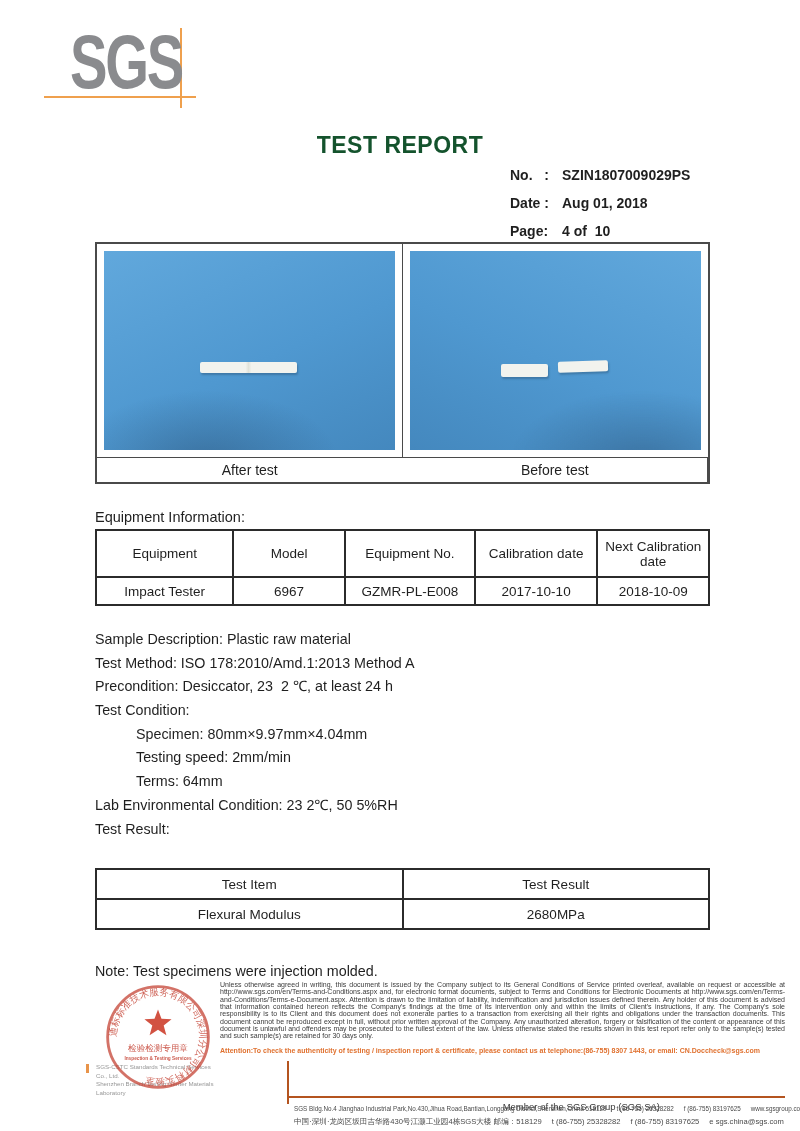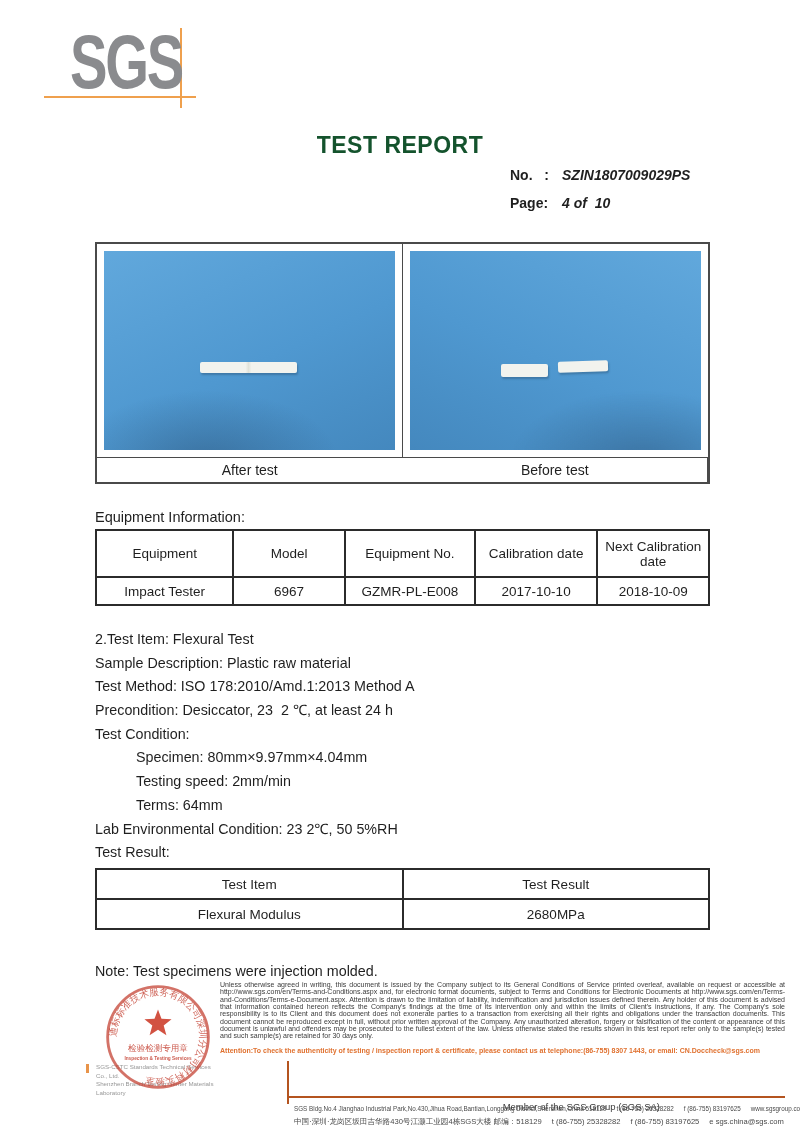--- a/index.html
+++ b/index.html
@@ -19,21 +19,21 @@
   }
   .logo-hline { position:absolute; left:-14px; top:74px; width:152px; height:2px; background:#efa04d; }
   .logo-vline { position:absolute; left:122px; top:6px; width:2px; height:80px; background:#efa04d; }
 
   
   .title { position:absolute; left:0; top:132px; width:100%; text-align:center;
            font-size:23px; font-weight:bold; letter-spacing:0.5px; color:#14532d; }
   .report-info { position:absolute; left:510px; top:161px; font-size:14px; font-weight:bold; }
   .ri-row { display:flex; height:28px; line-height:28px; }
   .ri-label { width:52px; white-space:pre; }
-  .ri-value { white-space:pre;font-style:italic; }
+  .ri-value { white-space:pre; }
 
   
   .photo-table { position:absolute; left:95px; top:242px; width:615px; border:2px solid #4a4a4a; }
   .photo-row { display:flex; }
   .photo-cell { width:50%; padding:7px; background:#fff; }
   .photo-cell.left { border-right:1.5px solid #4a4a4a; }
   .photo { position:relative; height:199px; }
   .photo-before {
     background:
       radial-gradient(ellipse 65% 50% at 35% 105%, rgba(34,66,99,0.38), rgba(34,66,99,0) 70%),
@@ -109,20 +109,24 @@
     <div class="logo-vline"></div>
     <div class="logo-text">SGS</div>
   </div>
 
   <div class="title">TEST REPORT</div>
 
   <div class="report-info">
     <div class="ri-row">
       <span class="ri-label">No.&nbsp;&nbsp;&nbsp;:</span>
       <span class="ri-value">SZIN1807009029PS</span>
+    </div>
+    <div class="ri-row">
+      <span class="ri-label">Date :</span>
+      <span class="ri-value">Aug 01, 2018</span>
     </div>
     <div class="ri-row">
       <span class="ri-label">Page:</span>
       <span class="ri-value">4 of&nbsp;&nbsp;10</span>
     </div>
   </div>
 
   <div class="photo-table">
     <div class="photo-row">
       <div class="photo-cell left">
@@ -157,21 +161,20 @@
         <td>Impact Tester</td>
         <td>6967</td>
         <td>GZMR-PL-E008</td>
         <td>2017-10-10</td>
         <td>2018-10-09</td>
       </tr>
     </tbody>
   </table>
 
   <div class="text-block">
-    <div class="tline">2.Test Item: Flexural Test</div>
     <div class="tline">Sample Description: Plastic raw material</div>
     <div class="tline">Test Method: ISO 178:2010/Amd.1:2013 Method A</div>
     <div class="tline">Precondition: Desiccator, 23&nbsp;&nbsp;2 ℃, at least 24 h</div>
     <div class="tline">Test Condition:</div>
     <div class="tline indent">Specimen: 80mm×9.97mm×4.04mm</div>
     <div class="tline indent">Testing speed: 2mm/min</div>
     <div class="tline indent">Terms: 64mm</div>
     <div class="tline">Lab Environmental Condition: 23&nbsp;2℃, 50&nbsp;5%RH</div>
     <div class="tline">Test Result:</div>
   </div>

